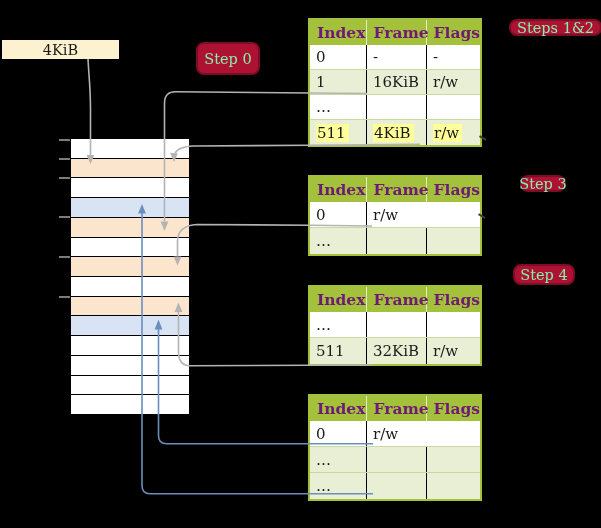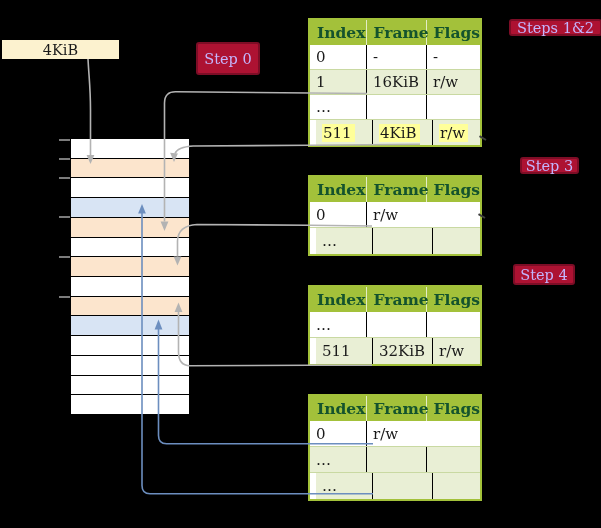--- a/index.html
+++ b/index.html
@@ -26,44 +26,44 @@
   
   .kib-box {
     position:absolute; left:2px; top:40px; width:117px; height:19px;
     background:var(--box-cream); color:#1a1a1a; font-size:14.5px;
     display:flex; align-items:center; justify-content:center;
   }
 
   
   .badge {
     position:absolute; background:var(--badge-red); border:2px solid var(--badge-border);
-    border-radius:3px; color:#c4b5fd; font-size:14.5px;
+    border-radius:8px; color:#86efac; font-size:14.5px;
     display:flex; align-items:center; justify-content:center; white-space:nowrap;
   }
   .badge.step0  { left:196px; top:42px;  width:64px; height:33px; }
   .badge.steps12{ left:509px; top:19px;  width:93px; height:17px; }
-  .badge.step3  { left:520px; top:157px; width:59px; height:17px; }
+  .badge.step3  { left:520px; top:175px; width:46px; height:17px; }
   .badge.step4  { left:513px; top:264px; width:62px; height:21px; }
 
   
   .pt {
     position:absolute; left:308px; width:174px;
     border:2px solid var(--header-green); background:#fff;
   }
   .pt1 { top:18px; }  .pt2 { top:175px; } .pt3 { top:285px; } .pt4 { top:394px; }
-  .pt-head { display:flex; background:var(--header-green); color:#14532d;
+  .pt-head { display:flex; background:var(--header-green); color:#701a75;
              font-weight:bold; font-size:15.5px; height:25px; }
   .pt-head .c { border-right:1px solid #e3ecc6; padding-left:7px;
                 display:flex; align-items:center; }
   .pt-head .c:last-child { border-right:none; }
   .c.i { width:57px; } .c.f { width:60px; } .c.g { flex:1 1 auto; }
   .pt-row { display:flex; height:25px; font-size:15px; color:#1a1a1a;
             border-bottom:1px solid #c9d9a2; background:#fff; }
   .pt--r26 .pt-row { height:26px; }
-  .pt-row:last-child { border-bottom:none;margin-left:6px; }
+  .pt-row:last-child { border-bottom:none; }
   .pt-row .c { border-right:1px solid #000; padding-left:6px;
                display:flex; align-items:center; }
   .pt-row .c:last-child { border-right:none; }
   .pt-row.g { background:var(--row-green); }
   .pt-row.g .c { background:transparent; }
   .pt-row.hl .v { background:var(--highlight-yellow); padding:0 3px 0 1px; }
 
   
   .overlay { position:absolute; left:0; top:0; width:601px; height:528px;
              pointer-events:none; z-index:10; }

